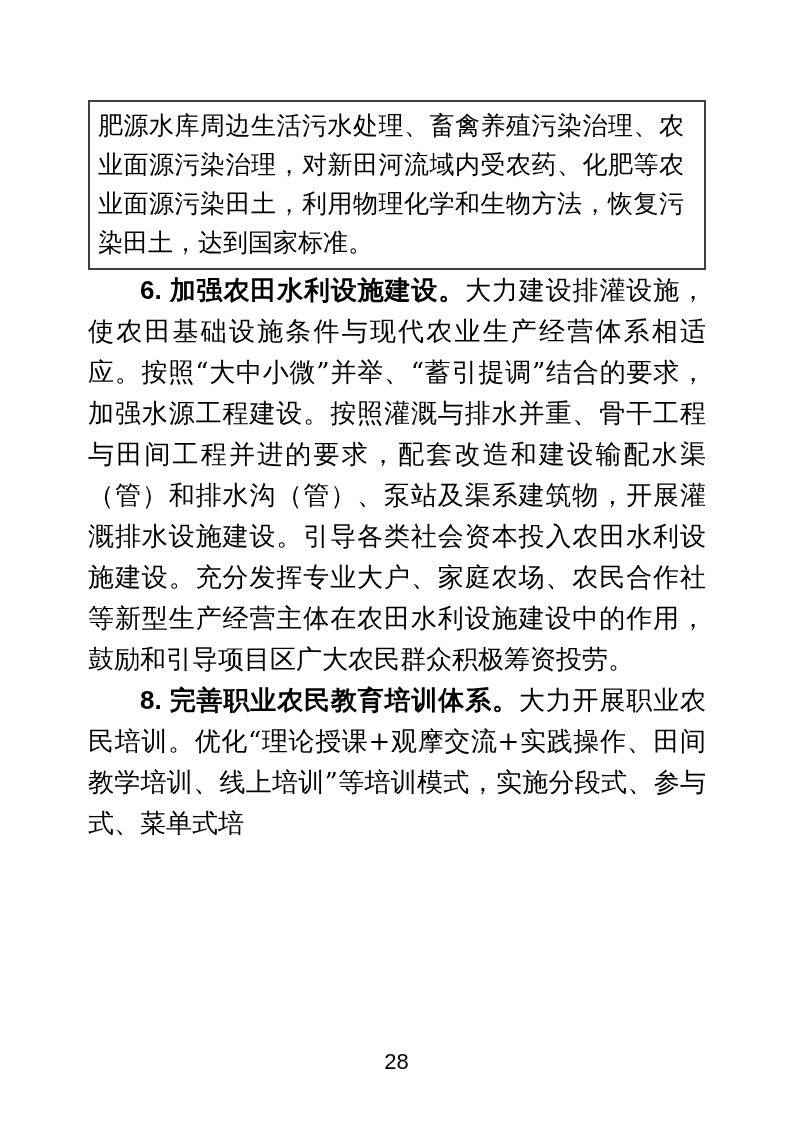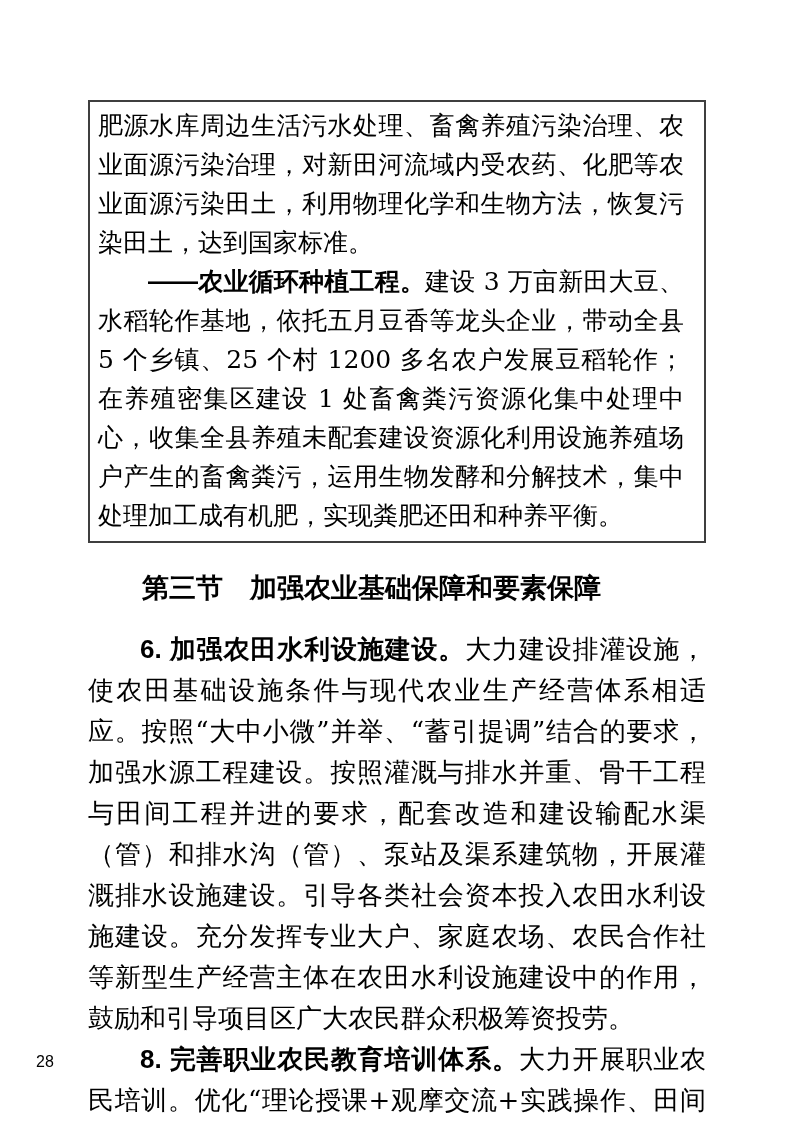--- a/index.html
+++ b/index.html
@@ -55,38 +55,36 @@
     line-height: 41px;
     text-align: justify;
     text-justify: inter-ideograph;
     text-indent: 2em;
   }
   .page-number {
     position: absolute;
     left: 0;
     right: 0;
     top: 1048px;
-    font-size: 16px;
+    text-align: center;
+    font-size: 22px;
     line-height: 28px;
     font-family: "Liberation Sans", "DejaVu Sans", sans-serif;
-    padding-left: 36px;
   }
 </style>
 </head>
 <body>
 
 <div class="page">
   <div class="content">
 
     <div class="highlight-box">
       <p>肥源水库周边生活污水处理、畜禽养殖污染治理、农业面源污染治理，对新田河流域内受农药、化肥等农业面源污染田土，利用物理化学和生物方法，恢复污染田土，达到国家标准。</p>
-      <p class="indent-2em"><span class="lead-bold">——农业循环种植工程。</span><span>建设 3 万亩新田大豆、水稻轮作基地，依托五月豆香等龙头企业，带动全县 5 个乡镇、25 个村 1200 多名农户发展豆稻轮作；在养殖密集区建设 1 处畜禽粪污资源化集中处理中心，收集全县养殖未配套建设资源化利用设施养殖场户产生的畜禽粪污，运用生物发酵和分解技术，集中处理加工成有机肥，实现粪肥还田和种养平衡。</span></p>
     </div>
 
-    <h2 class="section-heading">第三节　加强农业基础保障和要素保障</h2>
 
     <p class="body-para"><span class="lead-bold">6. 加强农田水利设施建设。</span><span>大力建设排灌设施，使农田基础设施条件与现代农业生产经营体系相适应。按照“大中小微”并举、“蓄引提调”结合的要求，加强水源工程建设。按照灌溉与排水并重、骨干工程与田间工程并进的要求，配套改造和建设输配水渠（管）和排水沟（管）、泵站及渠系建筑物，开展灌溉排水设施建设。引导各类社会资本投入农田水利设施建设。充分发挥专业大户、家庭农场、农民合作社等新型生产经营主体在农田水利设施建设中的作用，鼓励和引导项目区广大农民群众积极筹资投劳。</span></p>
 
     <p class="body-para"><span class="lead-bold">8. 完善职业农民教育培训体系。</span><span>大力开展职业农民培训。优化“理论授课+观摩交流+实践操作、田间教学培训、线上培训”等培训模式，实施分段式、参与式、菜单式培</span></p>
 
   </div>
 
   <div class="page-number">28</div>
 </div>
 

